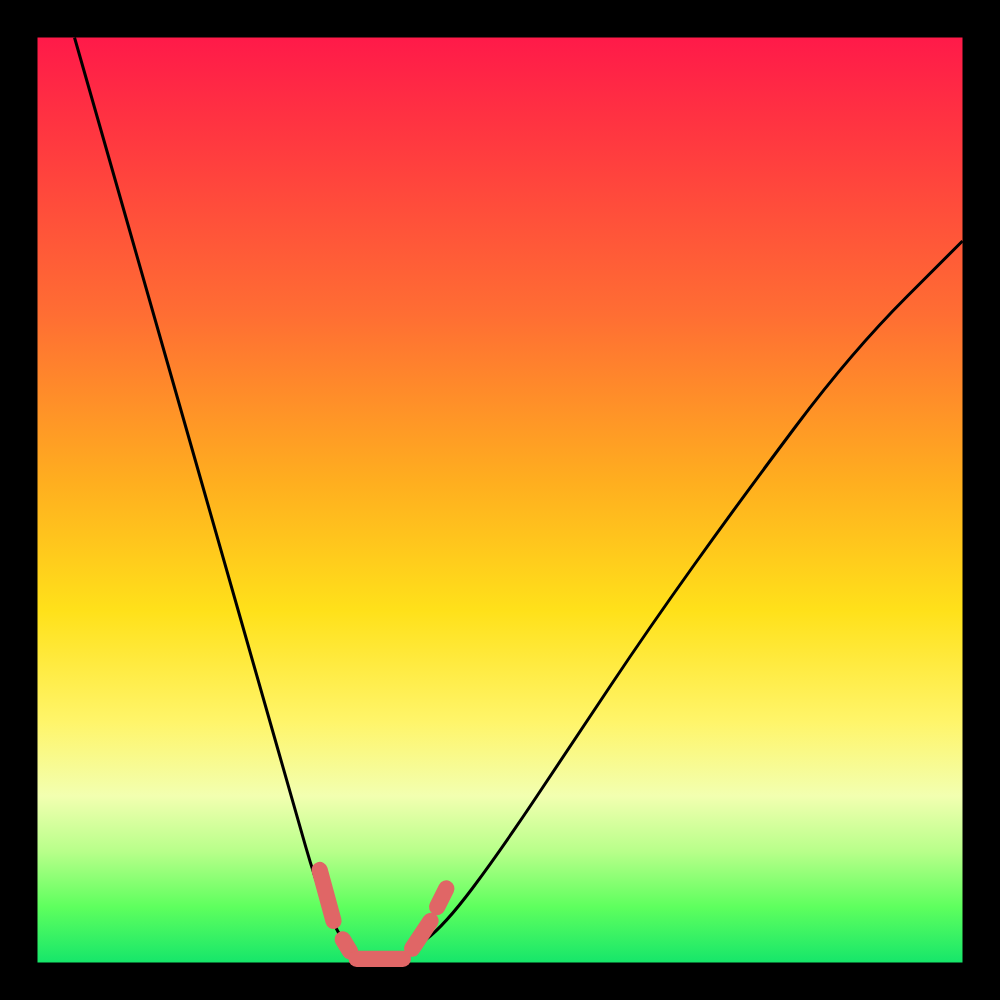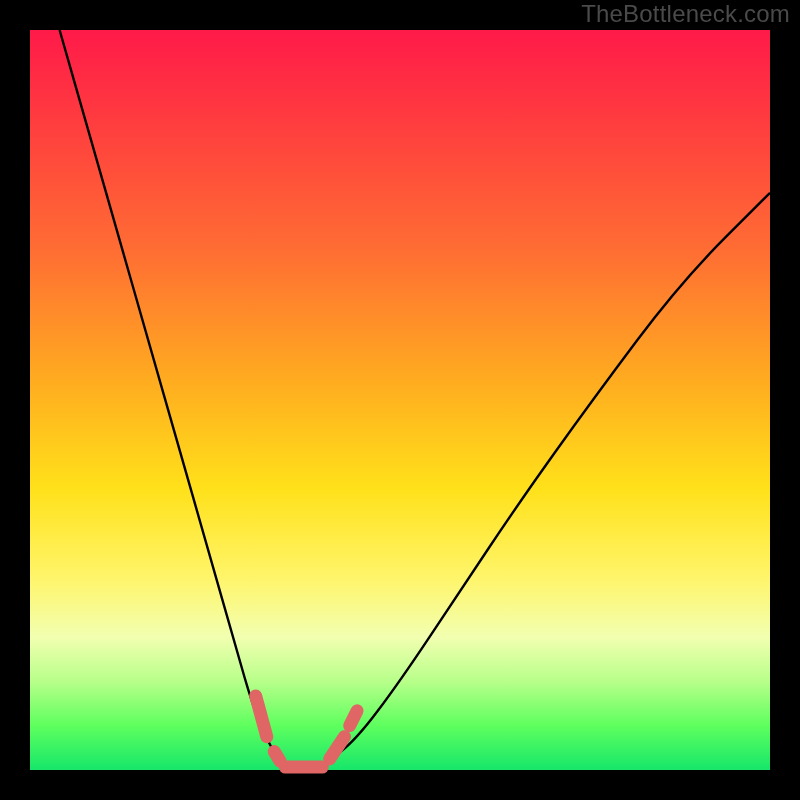--- a/index.html
+++ b/index.html
@@ -54,21 +54,20 @@
     top: 0;
     width: 740px;
     height: 740px;
     overflow: visible;
   }
 </style>
 </head>
 <body>
 
 <div class="frame">
-  <div class="watermark">TheBottleneck.com</div>
 
   <div class="plot">
     <svg class="curve" viewBox="0 0 740 740" preserveAspectRatio="none">
       <path fill="none" stroke="#000" stroke-width="2.4" d="M 29.6 0 Q 29.6 0 44.400000000000006 51.80000000000001 Q 59.2 103.60000000000002 74 155.40000000000003 Q 88.8 207.20000000000005 103.6 259 Q 118.4 310.8 133.2 362.6 Q 148 414.4 162.8 466.2 Q 177.6 518 192.4 569.8 Q 207.20000000000002 621.6 214.60000000000002 647.5 Q 222 673.4 229.4 691.9 Q 236.8 710.4 244.20000000000002 721.5 Q 251.60000000000002 732.6 259 736.3 Q 266.4 740 273.79999999999995 740 Q 281.2 740 288.6 736.3 Q 296 732.6 310.8 721.5 Q 325.6 710.4 347.8 680.8 Q 370 651.2 399.6 606.8 Q 429.2 562.4 458.8 518 Q 488.40000000000003 473.6 525.4 421.8 Q 562.4 370 606.8 310.79999999999995 Q 651.2 251.59999999999997 695.6 207.19999999999996 T 740 162.79999999999995"></path>
       <g stroke="#e06666" stroke-width="13" stroke-linecap="round">
         <line x1="225.7" y1="666" x2="236.8" y2="706.7"></line>
         <line x1="244.20000000000002" y1="721.5" x2="250.11999999999998" y2="731.12"></line>
         <line x1="255.29999999999998" y1="737.04" x2="292.3" y2="737.04"></line>
         <line x1="299.70000000000005" y1="728.9" x2="314.5" y2="706.7"></line>
         <line x1="319.68000000000006" y1="695.6" x2="327.08" y2="680.8"></line>

